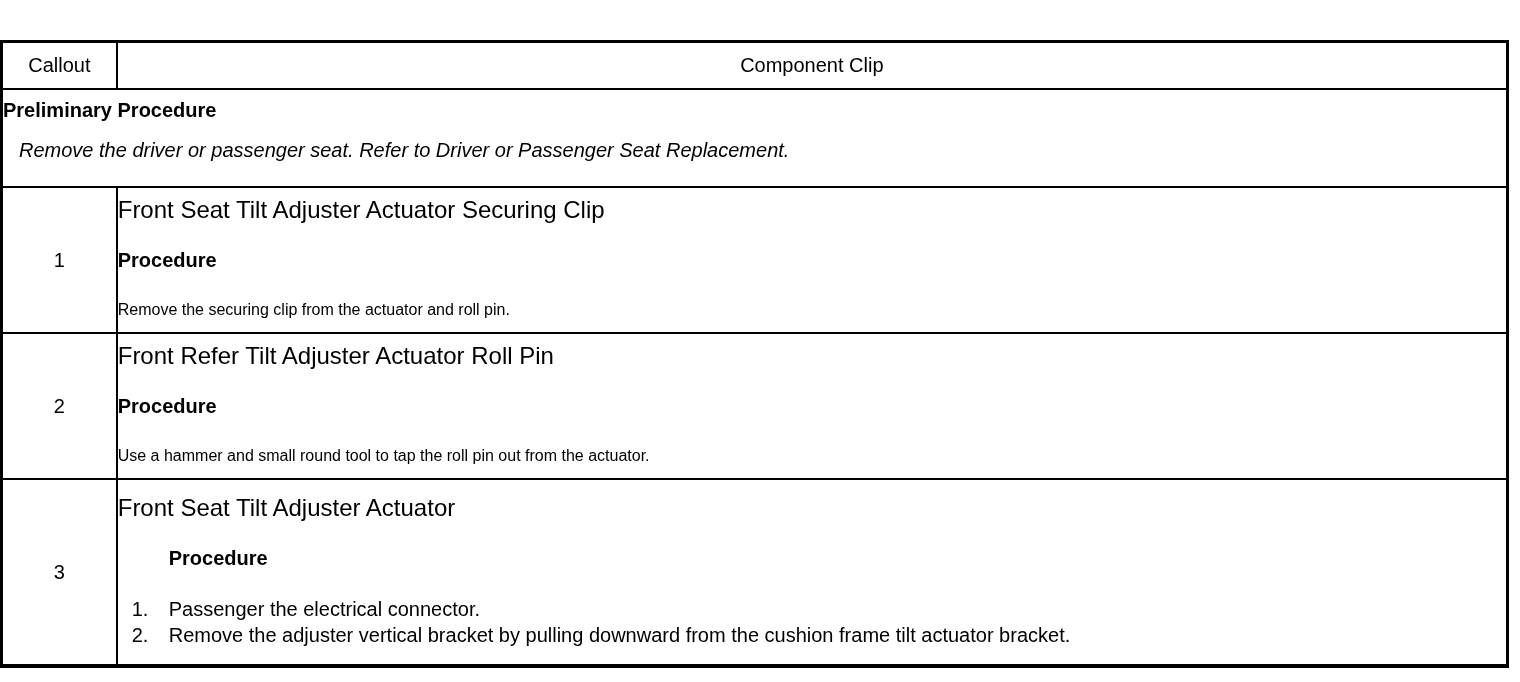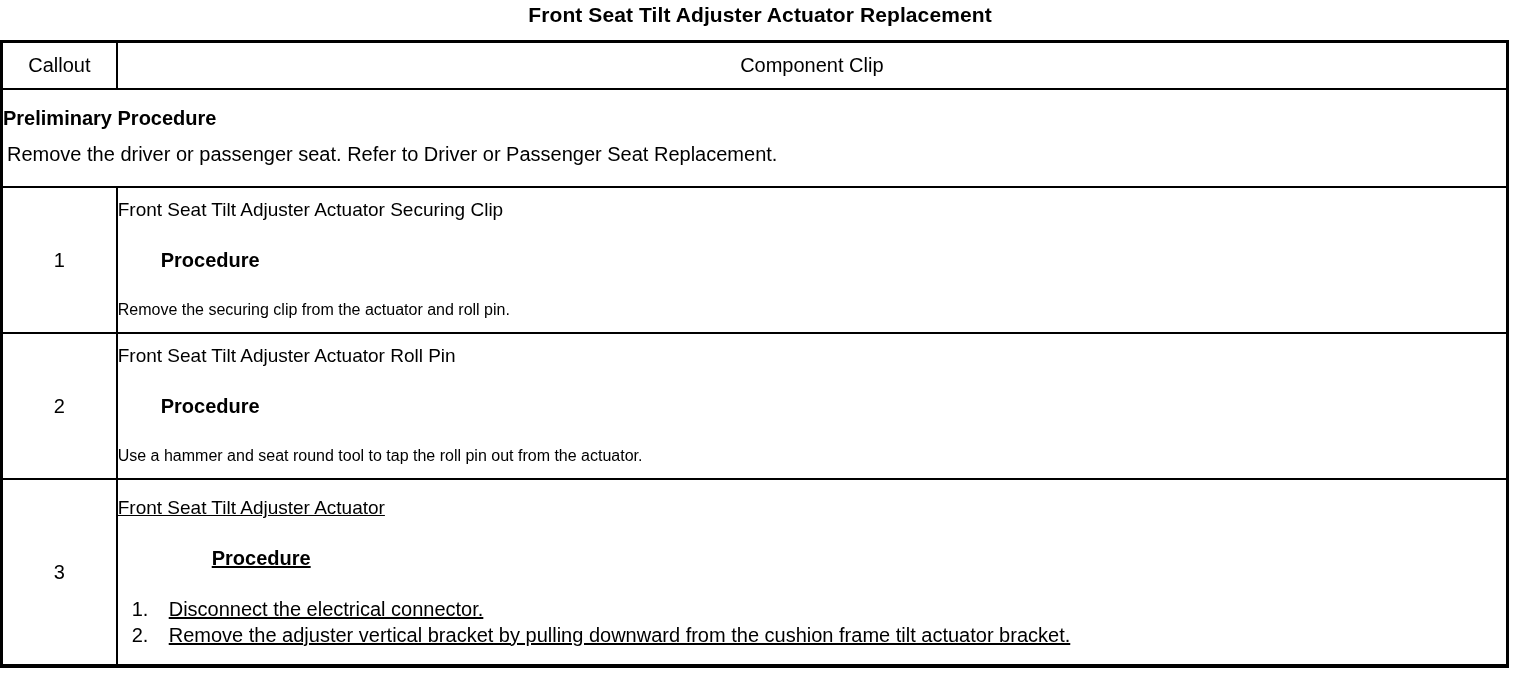--- a/index.html
+++ b/index.html
@@ -89,45 +89,45 @@
   .prelim-head {
     font-weight: bold;
     font-size: 20px;
     line-height: 24px;
     margin: 0 0 12px 0;
   }
   .prelim-body {
     font-weight: normal;
     font-size: 20px;
     line-height: 24px;
-    margin: 4px;
+    margin: 16px;
+    font-style: italic;
   }
 
   
   .callout-cell {
     text-align: center;
     vertical-align: middle;
     font-size: 20px;
     border-right: 2px solid #000;
   }
   .component-cell {
     vertical-align: middle;
     padding: 9px 6px 9px 5px;
   }
   .comp-name {
-    font-size: 19px;
+    font-size: 24px;
     line-height: 24px;
     margin: 0 0 26px 0;
   }
   .comp-proc-label {
     font-size: 20px;
     font-weight: bold;
     line-height: 24px;
     margin: 0 0 26px 0;
-    padding-left: 43px;
   }
   .comp-proc-label.indented {
     margin-left: 51px;
   }
   .comp-text {
     font-size: 16px;
     line-height: 24px;
     margin: 0;
   }
 
@@ -144,28 +144,27 @@
     position: relative;
   }
   .step-list li .step-num {
     position: absolute;
     left: 14px;
     top: 0;
   }
 
   .row-1 .component-cell { height: 144px; }
   .row-2 .component-cell { height: 144px; }
-  .row-3 .component-cell { height: 184px; text-decoration: underline; }
+  .row-3 .component-cell { height: 184px; }
 </style>
 </head>
 <body>
 
 <div class="page">
 
-  <div class="doc-title">Front Seat Tilt Adjuster Actuator Replacement</div>
 
   <table class="proc-table">
     <colgroup>
       <col class="col-callout">
       <col class="col-component">
     </colgroup>
     <thead>
       <tr>
         <th class="hdr-callout">Callout</th>
         <th class="hdr-component">Component Clip</th>
@@ -185,35 +184,35 @@
         <td class="component-cell">
           <p class="comp-name">Front Seat Tilt Adjuster Actuator Securing Clip</p>
           <p class="comp-proc-label">Procedure</p>
           <p class="comp-text">Remove the securing clip from the actuator and roll pin.</p>
         </td>
       </tr>
 
       <tr class="row-2">
         <td class="callout-cell">2</td>
         <td class="component-cell">
-          <p class="comp-name">Front Seat Tilt Adjuster Actuator Roll Pin</p>
+          <p class="comp-name">Front Refer Tilt Adjuster Actuator Roll Pin</p>
           <p class="comp-proc-label">Procedure</p>
-          <p class="comp-text">Use a hammer and seat round tool to tap the roll pin out from the actuator.</p>
+          <p class="comp-text">Use a hammer and small round tool to tap the roll pin out from the actuator.</p>
         </td>
       </tr>
 
       <tr class="row-3">
         <td class="callout-cell">3</td>
         <td class="component-cell">
           <p class="comp-name">Front Seat Tilt Adjuster Actuator</p>
           <p class="comp-proc-label indented">Procedure</p>
           <ol class="step-list">
             <li>
               <span class="step-num">1.</span>
-              <span>Disconnect the electrical connector.</span>
+              <span>Passenger the electrical connector.</span>
             </li>
             <li>
               <span class="step-num">2.</span>
               <span>Remove the adjuster vertical bracket by pulling downward from the cushion frame tilt actuator bracket.</span>
             </li>
           </ol>
         </td>
       </tr>
 
     </tbody>

